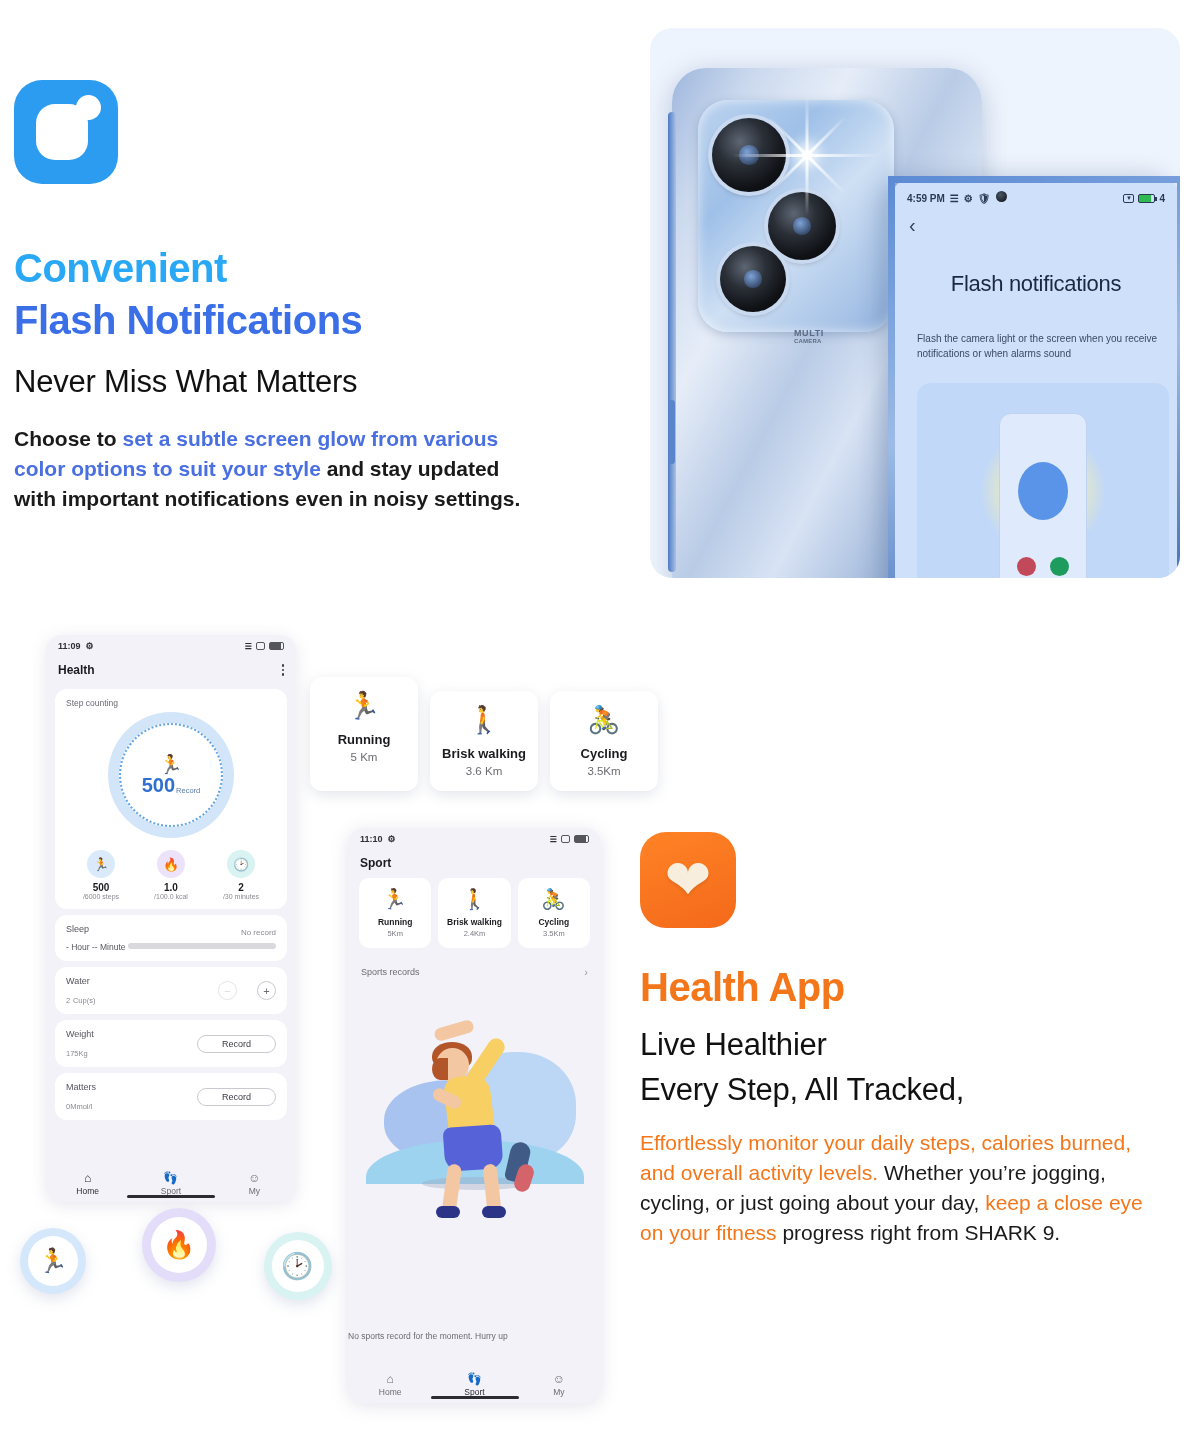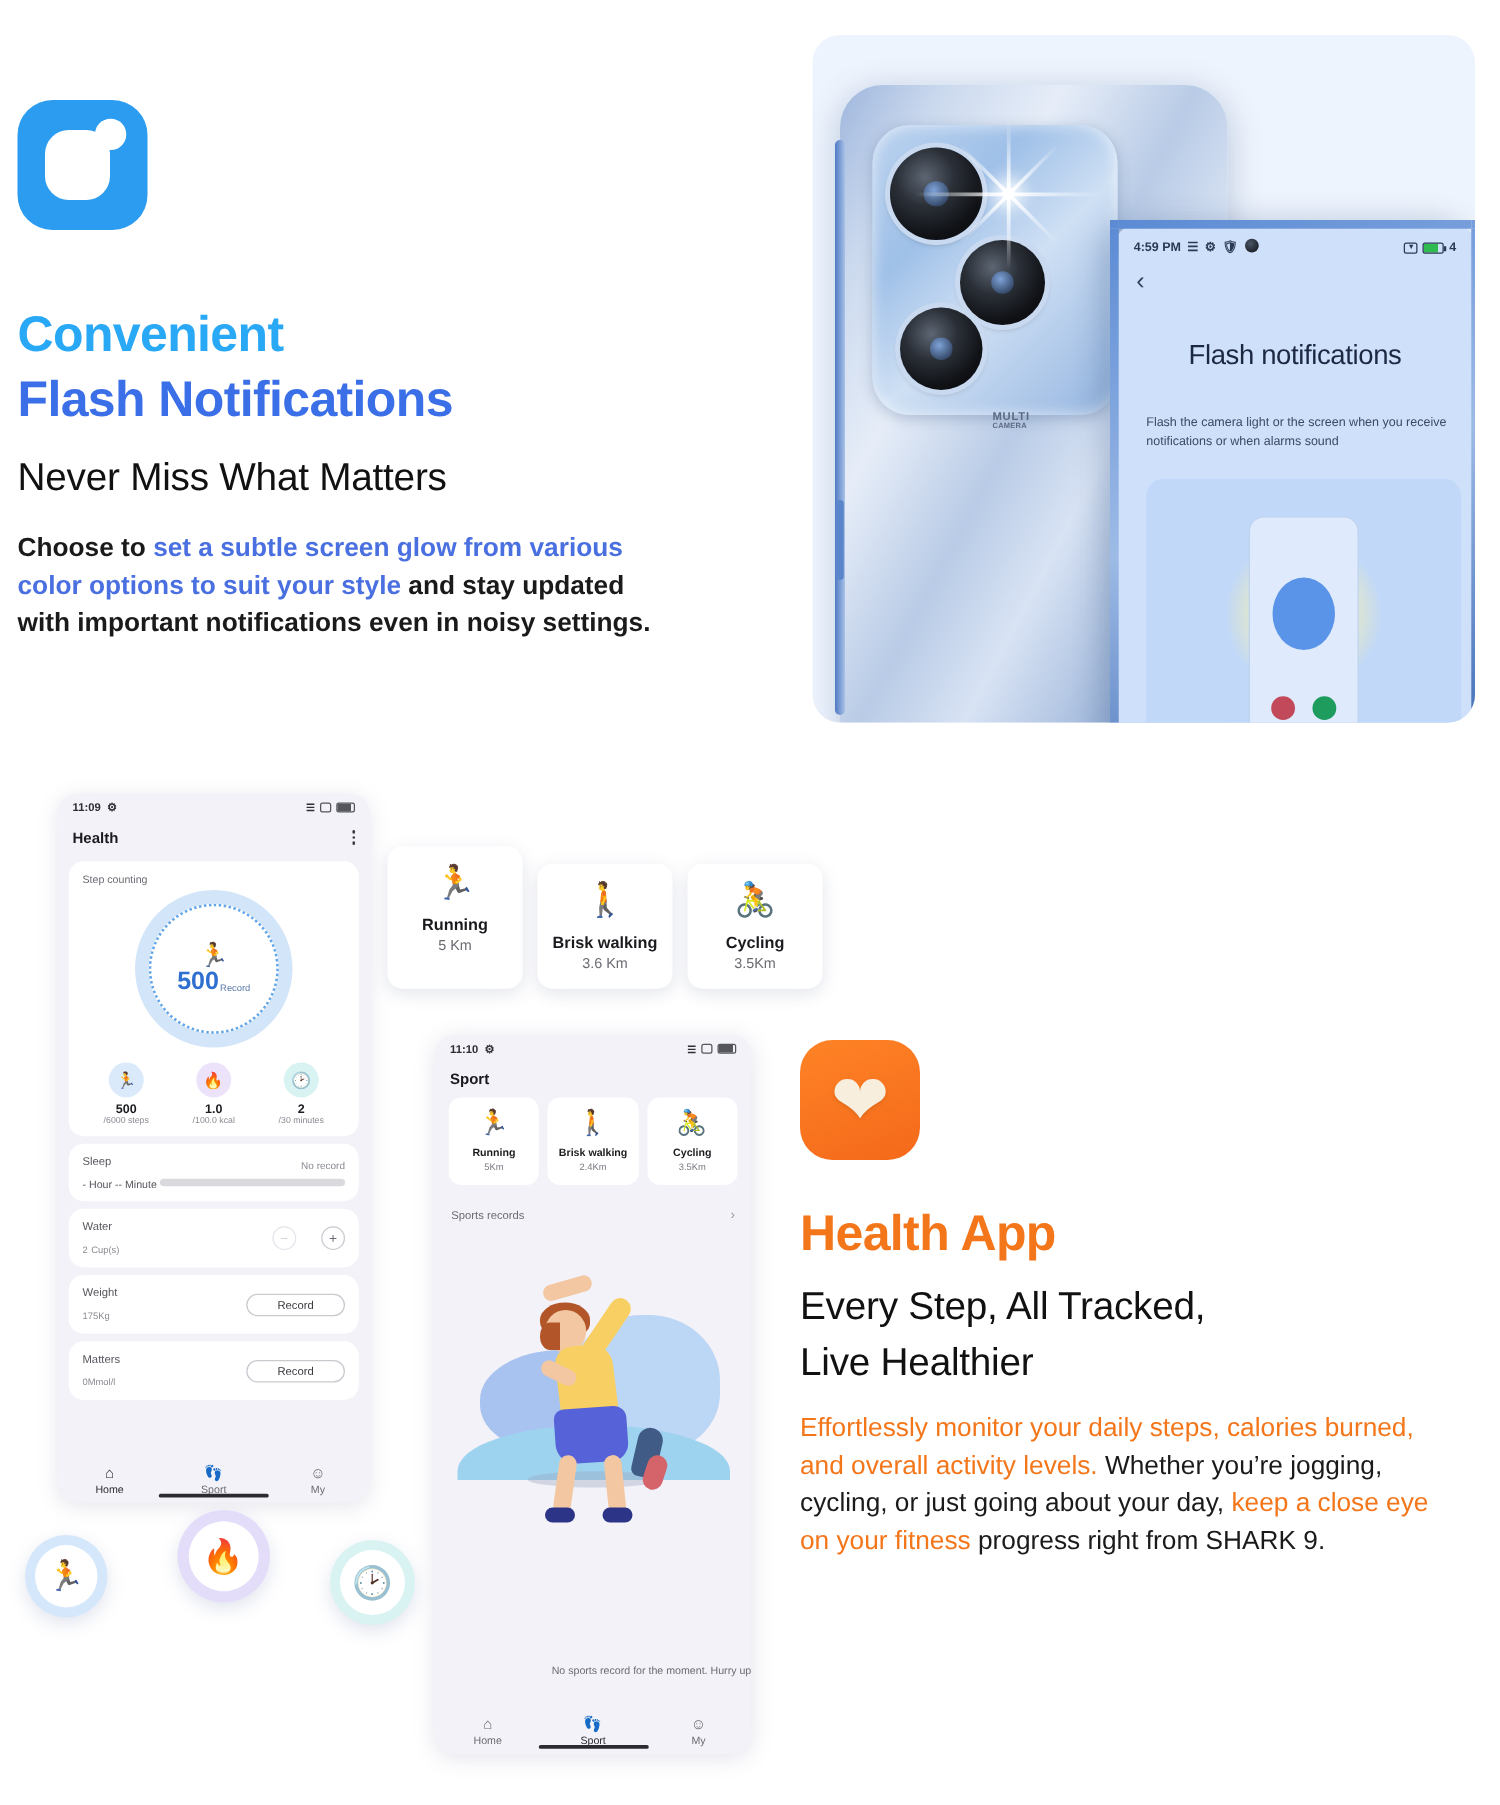--- a/index.html
+++ b/index.html
@@ -281,21 +281,21 @@
   .sp-card .nm { font-size: 8.5px; font-weight:bold; color:#1b1b1f; }
   .sp-card .ds { font-size: 7.5px; color:#7a7a83; margin-top:2px; }
   #sports-records {
     margin: 14px 11px 0; display:flex; align-items:center;
     font-size: 9px; color:#6b6b73; padding: 4px 2px;
   }
   #sports-records .spc{flex:1;}
   #sports-records .chev { font-size: 11px; color:#9a9aa3; }
   #sport-illu { margin-top: 10px; height: 250px; position:relative; }
   #sport-empty {
-    position:absolute; bottom: 62px; width:100%; text-align:right;
+    position:absolute; bottom: 62px; width:100%; text-align:left;
     font-size: 8.5px; color:#6b6b73;
   }
 
   
   .illu-blob1{position:absolute;left:36px;top:88px;width:136px;height:84px;border-radius:50% 45% 55% 50%;background:#a9c3f0;}
   .illu-blob2{position:absolute;left:108px;top:60px;width:120px;height:110px;border-radius:50% 50% 45% 55%;background:#bcd6f5;}
   .illu-ground{position:absolute;left:18px;bottom:58px;width:218px;height:44px;border-radius:60% 60% 0 0 / 100% 100% 0 0;background:#9ed3f0;}
   .illu-shadow{position:absolute;left:74px;bottom:52px;width:108px;height:13px;border-radius:50%;background:rgba(150,160,185,.35);}
   .p-head{position:absolute;left:88px;top:56px;width:33px;height:34px;border-radius:50%;background:#f3c7a2;}
   .p-hair{position:absolute;left:84px;top:50px;width:40px;height:28px;border-radius:50% 50% 40% 45%;background:#b2562a;}
@@ -639,19 +639,19 @@
   <div class="fbadge" id="badge-clock">
     <div class="inner">🕑</div>
   </div>
 
   <div id="health-text-block">
     <div class="app-icon-health">
       <span class="heart">❤</span>
     </div>
     <div id="health-title">Health App</div>
     <div id="health-subtitle">
+      <div>Live Healthier</div>
       <div>Every Step, All Tracked,</div>
-      <div>Live Healthier</div>
     </div>
     <div id="health-body"><span class="hl">Effortlessly monitor your daily steps, calories burned, and overall activity levels.</span><span> Whether you’re jogging, cycling, or just going about your day, </span><span class="hl">keep a close eye on your fitness</span><span> progress right from SHARK 9.</span></div>
   </div>
 
 </div>
 
 </body></html>

